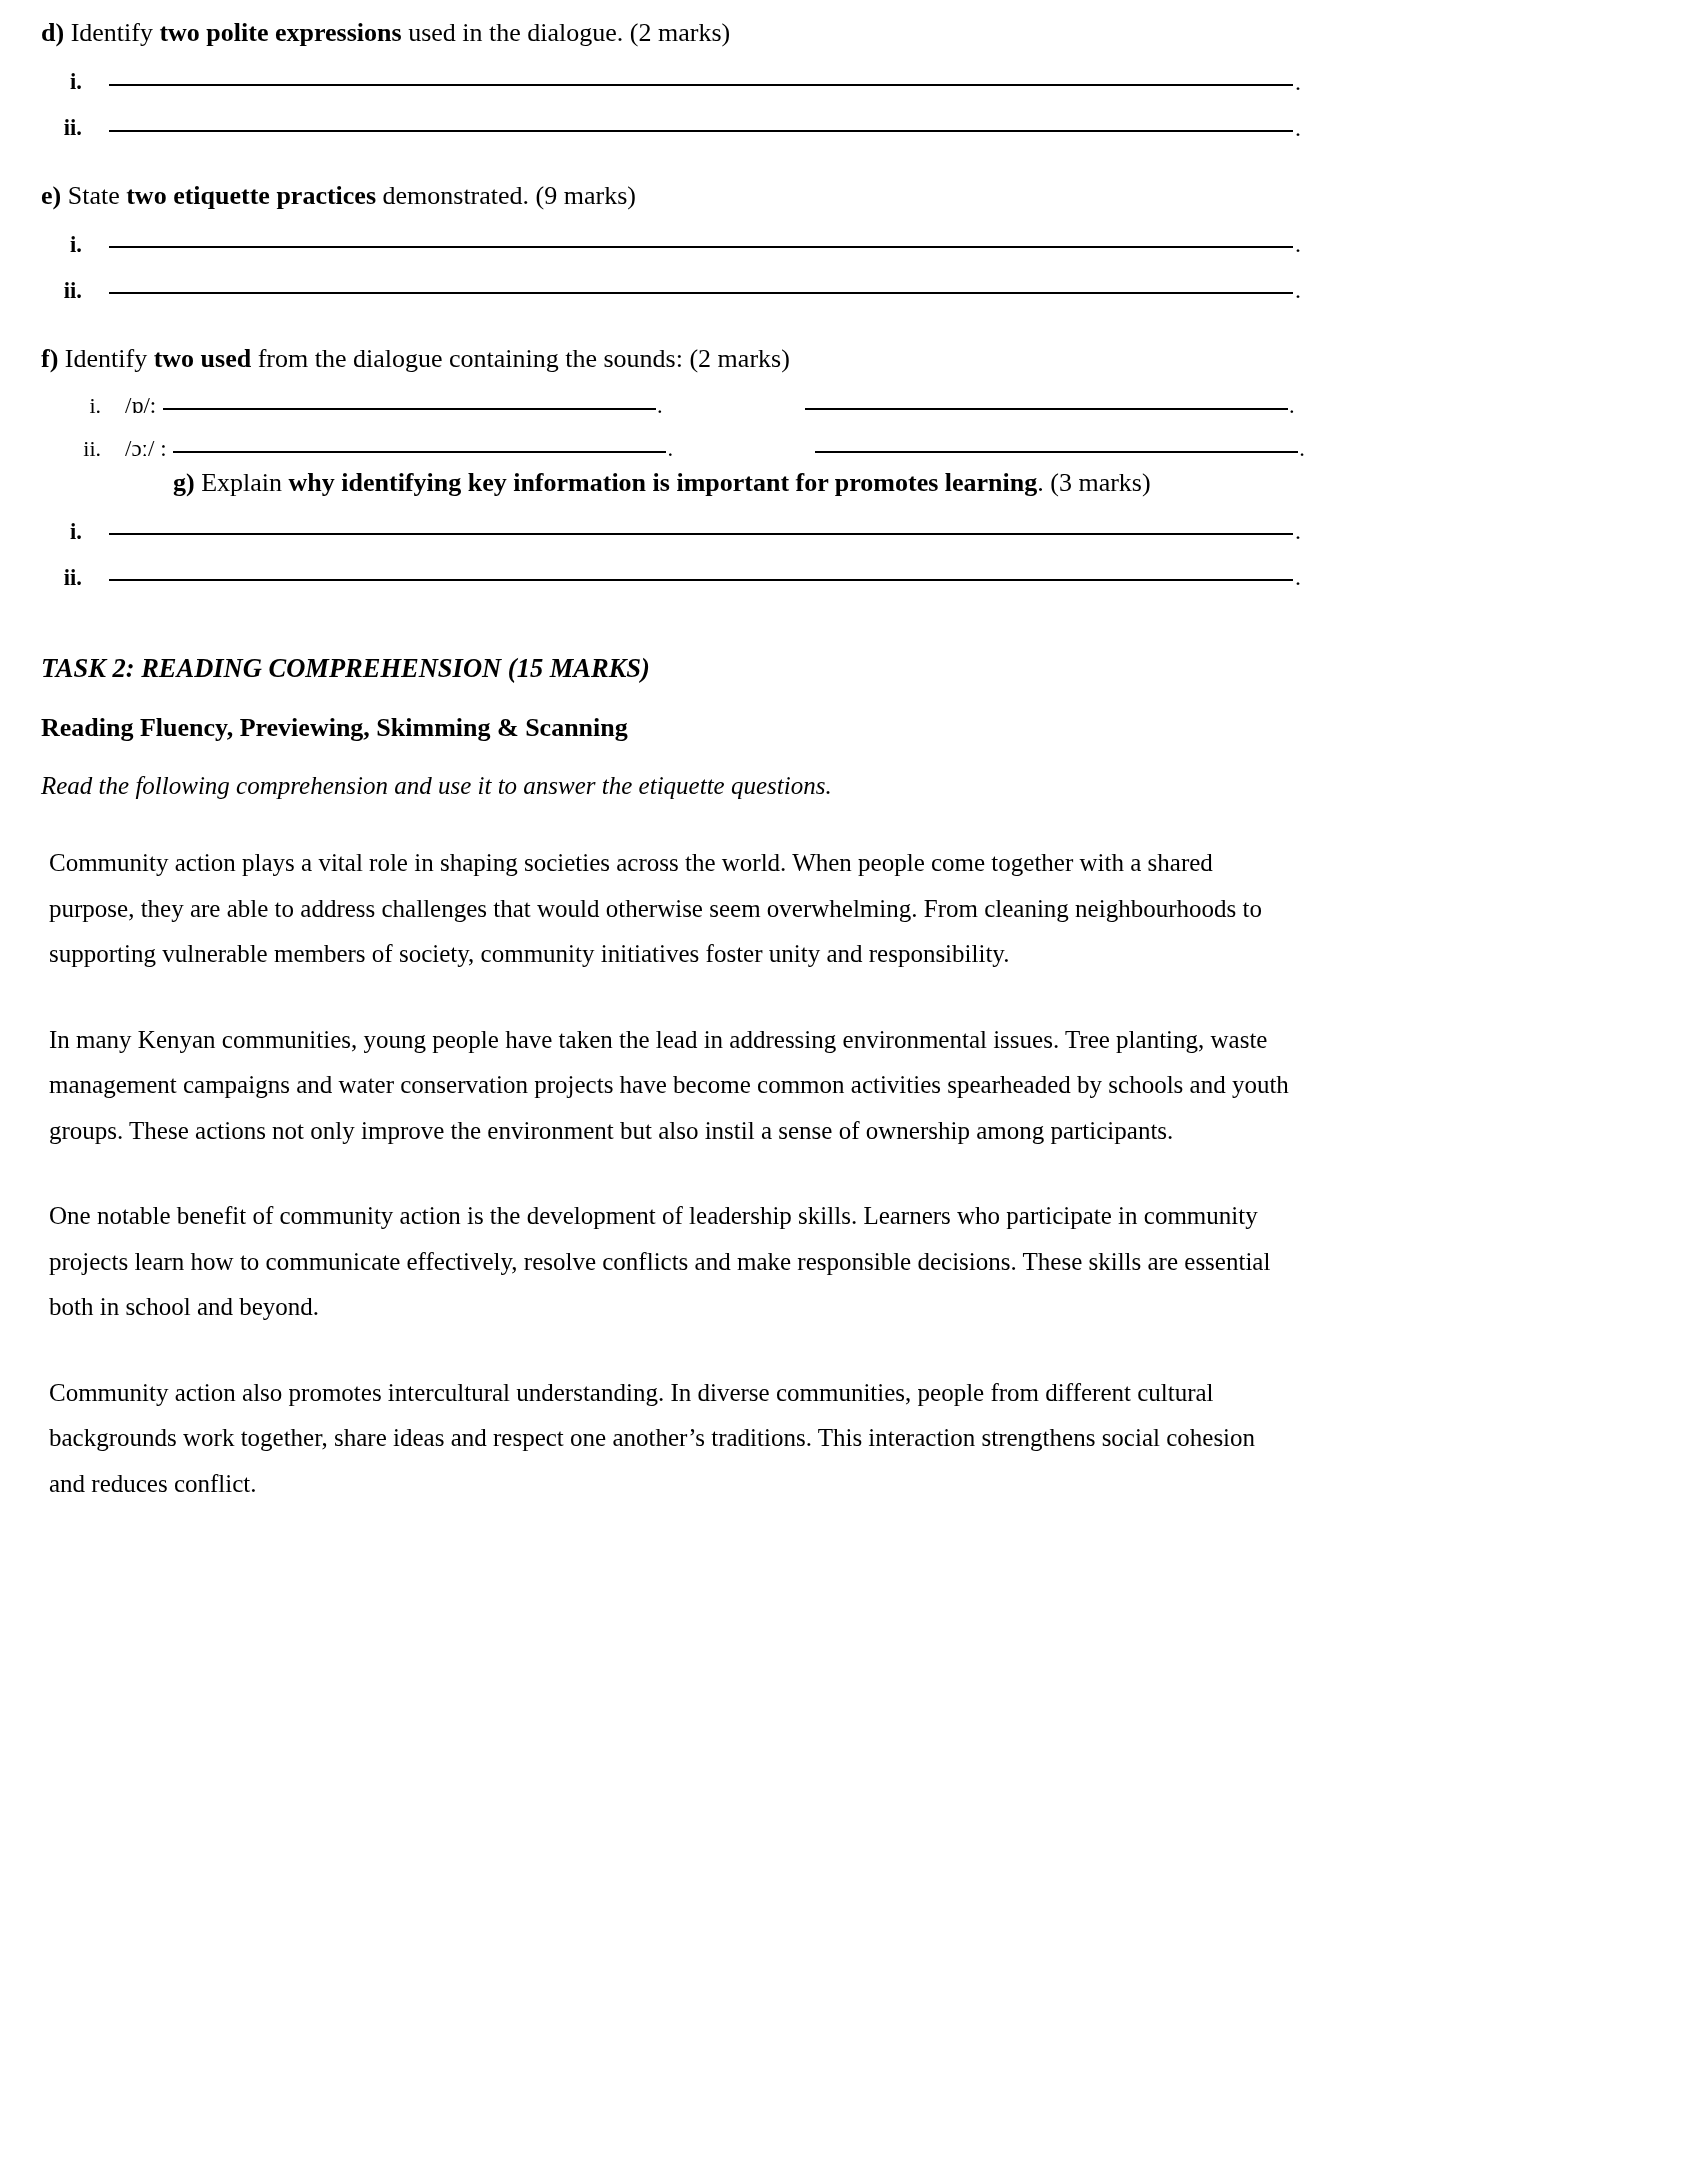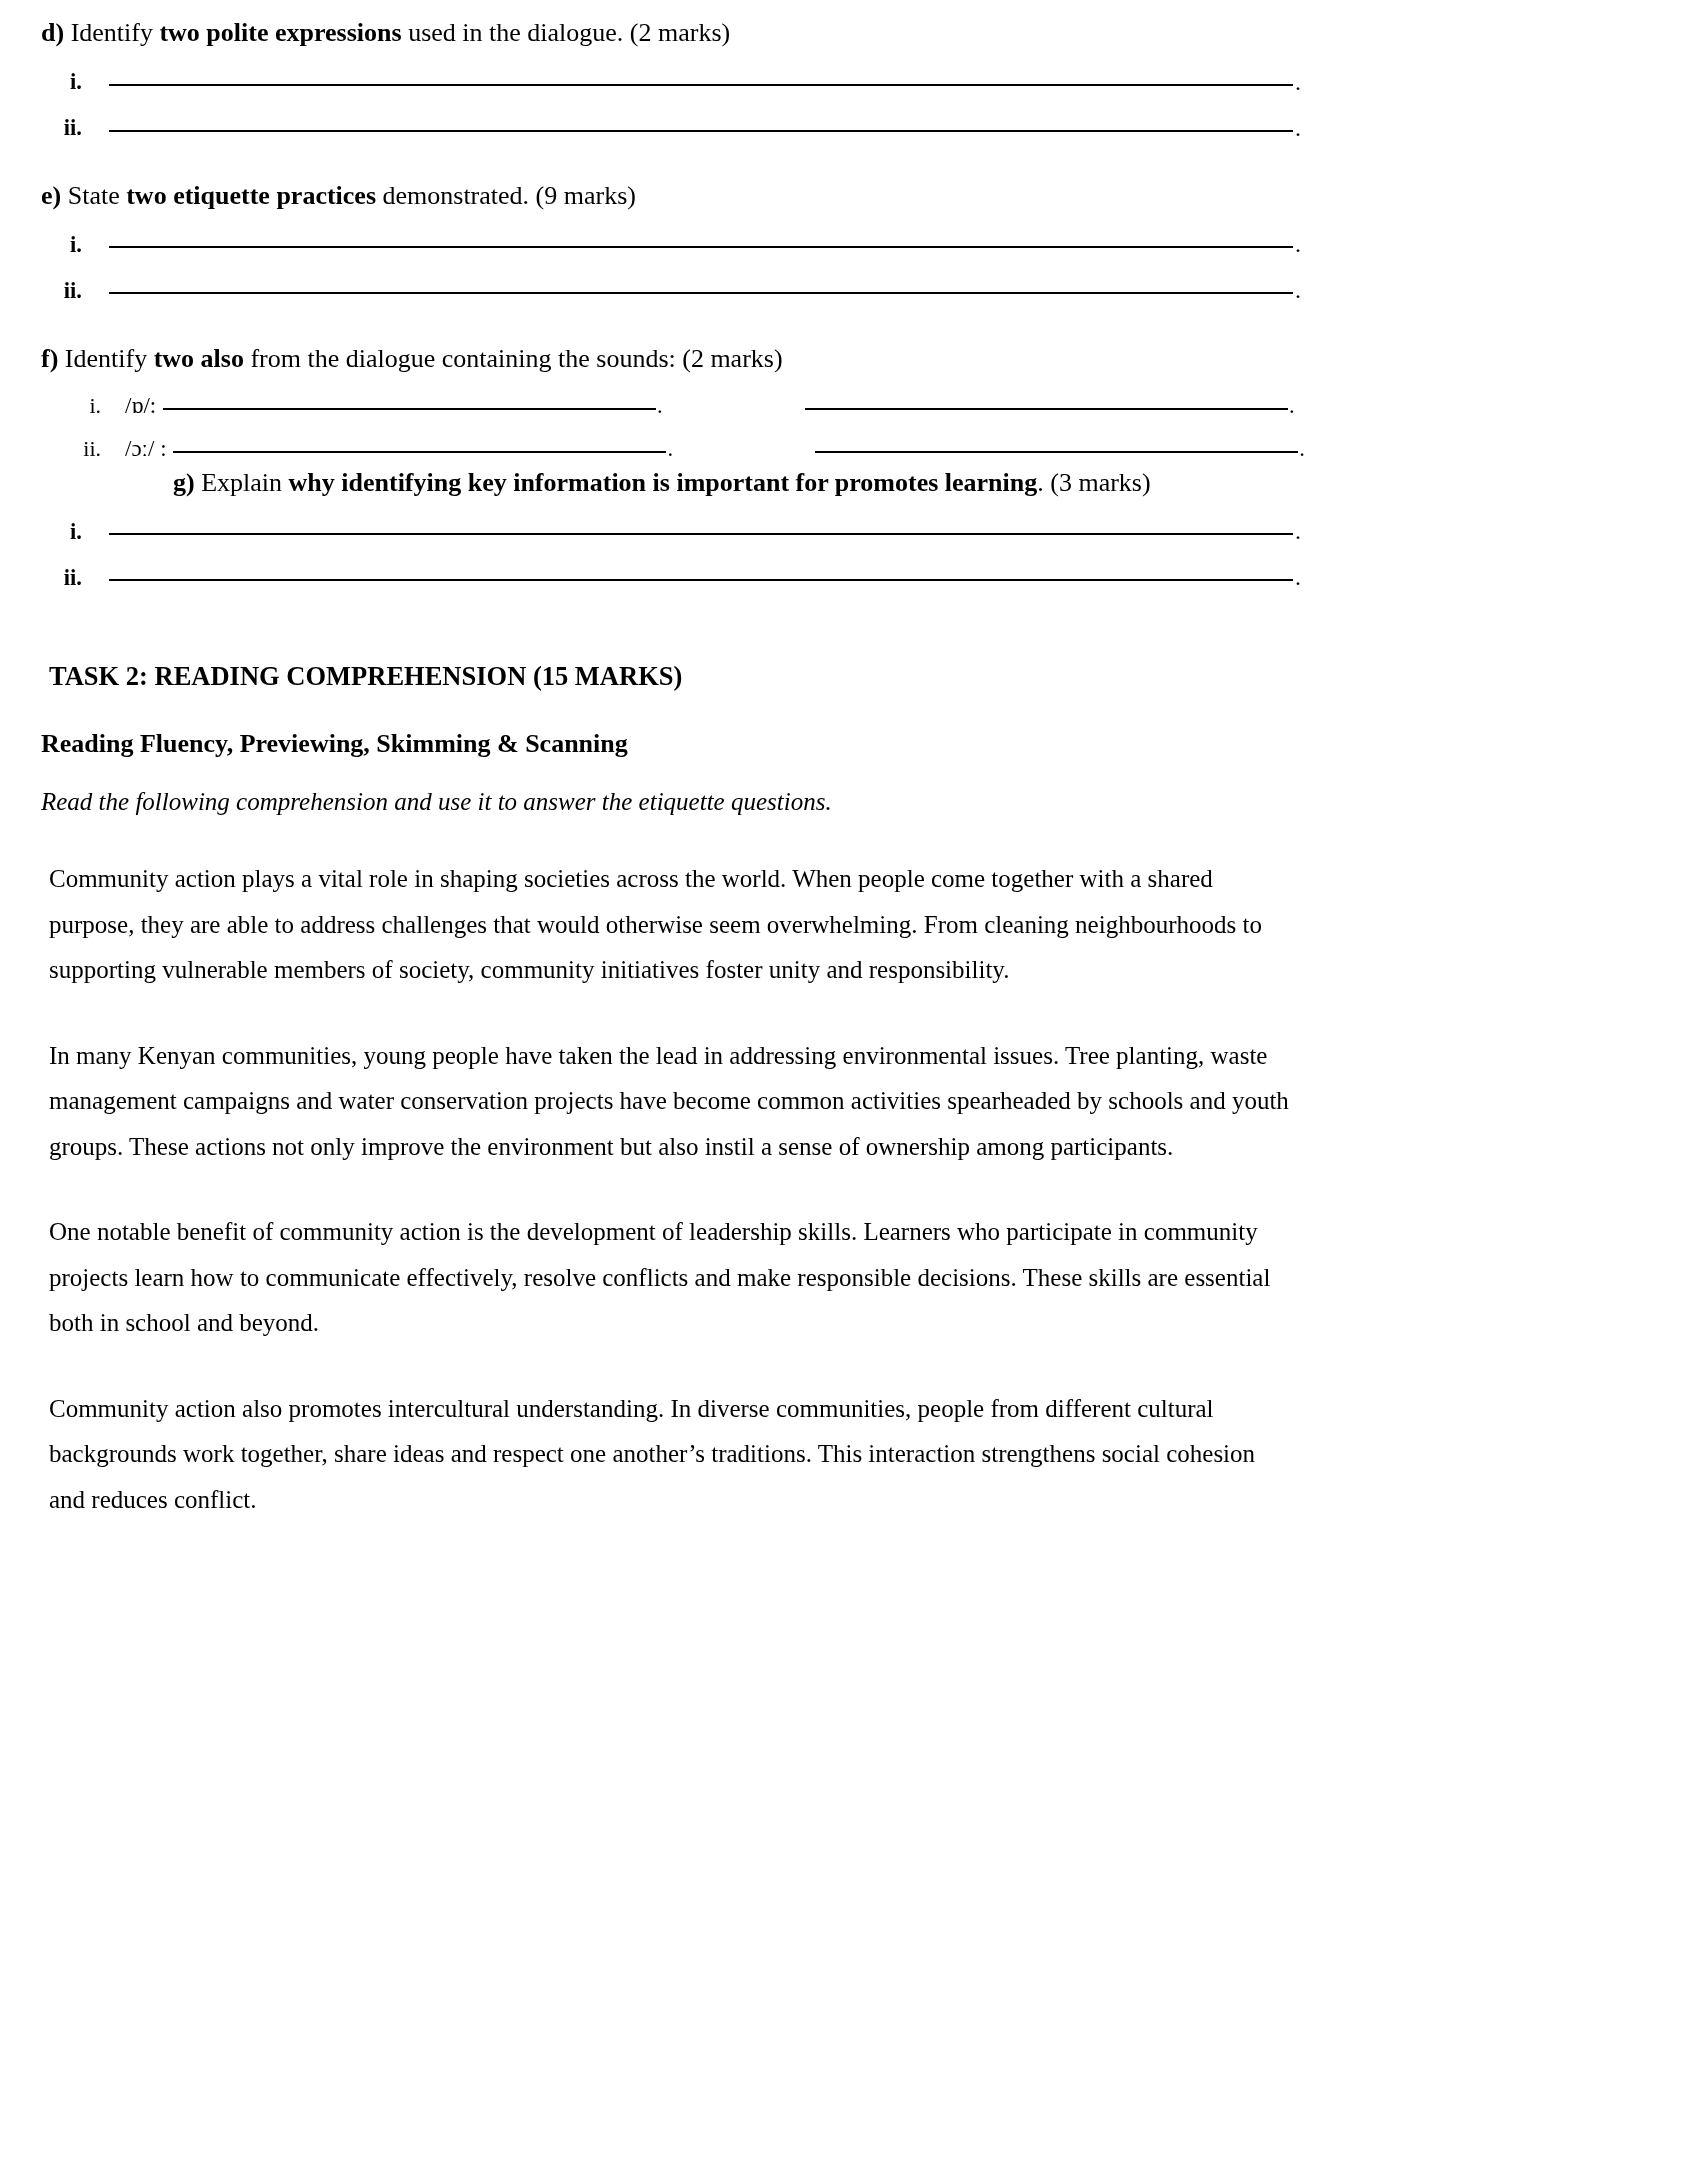--- a/index.html
+++ b/index.html
@@ -106,22 +106,23 @@
     margin: 0 0 7.3px 0;
     height: 0;
   }
   .phon-rows { margin-top: 18.5px; }
   .phon-rows .phon-row + .phon-row { margin-top: 20px; }
 
   
   .task-title {
     font-size: 26.5px;
     font-weight: bold;
-    margin: 8px;
-    white-space: nowrap;
+    margin: 0;
+    white-space: nowrap;
+    font-style: italic;
   }
   .subhead {
     font-size: 26px;
     font-weight: bold;
     margin: 0;
     white-space: nowrap;
   }
   .instruction {
     font-size: 25px;
     font-style: italic;
@@ -184,21 +185,21 @@
     <div class="blank-row">
       <span class="blank-num">ii.</span>
       <span class="blank-rule"></span>
       <span class="blank-dot">.</span>
     </div>
   </div>
 
   <div class="sp-e-f"></div>
 
   <p class="q-heading">
-    <span class="letter">f)</span><span> Identify </span><span class="em">two also</span><span> from the dialogue containing the sounds: (2 marks)</span>
+    <span class="letter">f)</span><span> Identify </span><span class="em">two used</span><span> from the dialogue containing the sounds: (2 marks)</span>
   </p>
 
   <div class="phon-rows">
     <div class="phon-row">
       <span class="phon-num">i.</span>
       <span class="phon-sym">/ɒ/:</span>
       <span class="phon-rule-a"></span>
       <span class="phon-dot">.</span>
       <span class="phon-gap"></span>
       <span class="phon-rule-b"></span>

